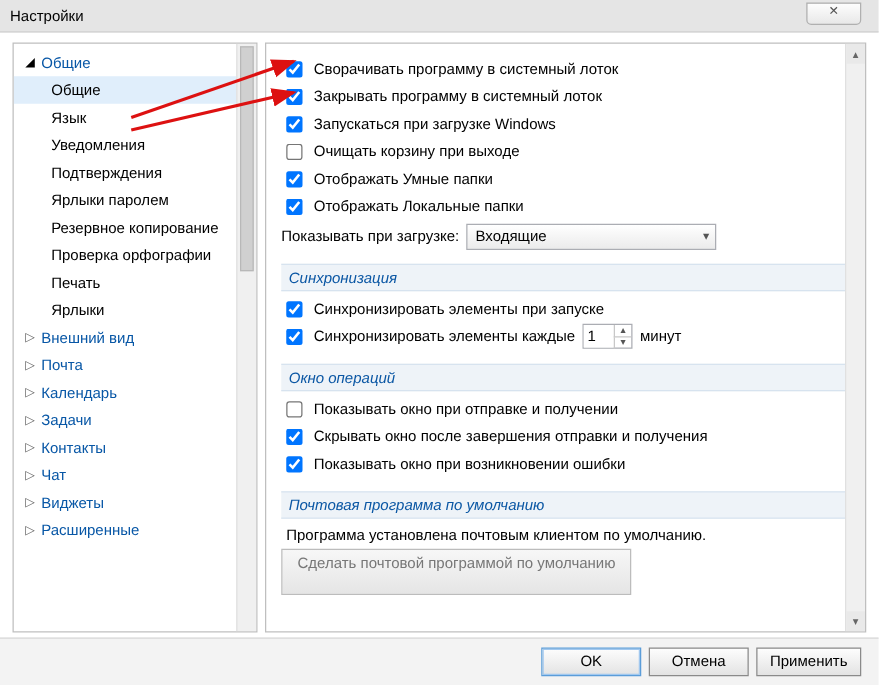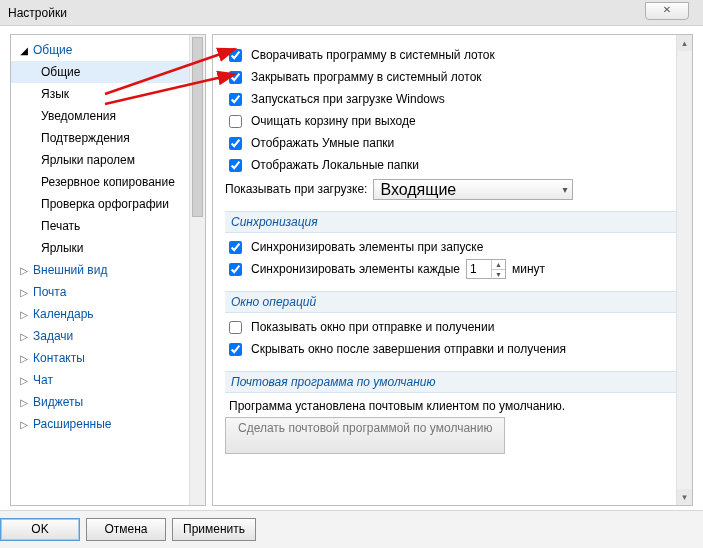--- a/index.html
+++ b/index.html
@@ -87,21 +87,21 @@
   .row {
     display:flex; align-items:center; gap:6px;
     height: 20px; margin-bottom: 2px;
   }
   .row input[type=checkbox] { width:13px; height:13px; }
   .combo {
     height: 21px;
     border:1px solid #abadb3;
     background: linear-gradient(#fff,#ebebeb);
     padding: 0 20px 0 6px;
-    font-size:16px;
+    font-size:12px;
     line-height:19px;
     position:relative;
     display:inline-block;
   }
   .combo::after {
     content:"▾"; position:absolute; right:5px; top:0; color:#555; font-size:10px;
   }
   .section-hdr {
     margin-top: 12px;
     background:#eef3f8;
@@ -134,21 +134,21 @@
     background:#f0f0f0; border-left:1px solid #e0e0e0;
   }
   .scrollbar-main .up, .scrollbar-main .down {
     position:absolute; left:0; right:0; height:16px;
     background:#e9e9e9; text-align:center; font-size:9px; line-height:16px; color:#666;
   }
   .scrollbar-main .up{top:0;} .scrollbar-main .down{bottom:0;}
   .footer {
     position:absolute; bottom:0; left:0; right:0;
     height:38px;
-    display:flex; align-items:center;
+    display:flex; justify-content:flex-end; align-items:center;
     gap:6px; padding-right:14px;
     border-top:1px solid #d8d8d8;
     background:#f3f3f3;
   }
   .btn {
     min-width:80px; height:23px; line-height:21px;
     border:1px solid #8a8a8a;
     background: linear-gradient(#fdfdfd,#e3e3e3);
     text-align:center; font-size:12px;
     padding:0 10px;
@@ -297,20 +297,24 @@
       <div style="height:4px"></div>
       <div id="opwin-opts">
           <div class="row">
             <input type="checkbox" style="">
             <span>Показывать окно при отправке и получении</span>
           </div>
           <div class="row">
             <input type="checkbox" checked="" style="">
             <span>Скрывать окно после завершения отправки и получения</span>
           </div>
+          <div class="row">
+            <input type="checkbox" checked="" style="">
+            <span>Показывать окно при возникновении ошибки</span>
+          </div>
         </div>
 
       <div class="section-hdr">Почтовая программа по умолчанию</div>
       <div style="height:6px"></div>
       <div style="margin-left:4px;">Программа установлена почтовым клиентом по умолчанию.</div>
       <span class="disabled-btn">Сделать почтовой программой по умолчанию</span>
     </div>
     <div class="scrollbar-main">
       <div class="up">▴</div>
       <div class="down">▾</div>

